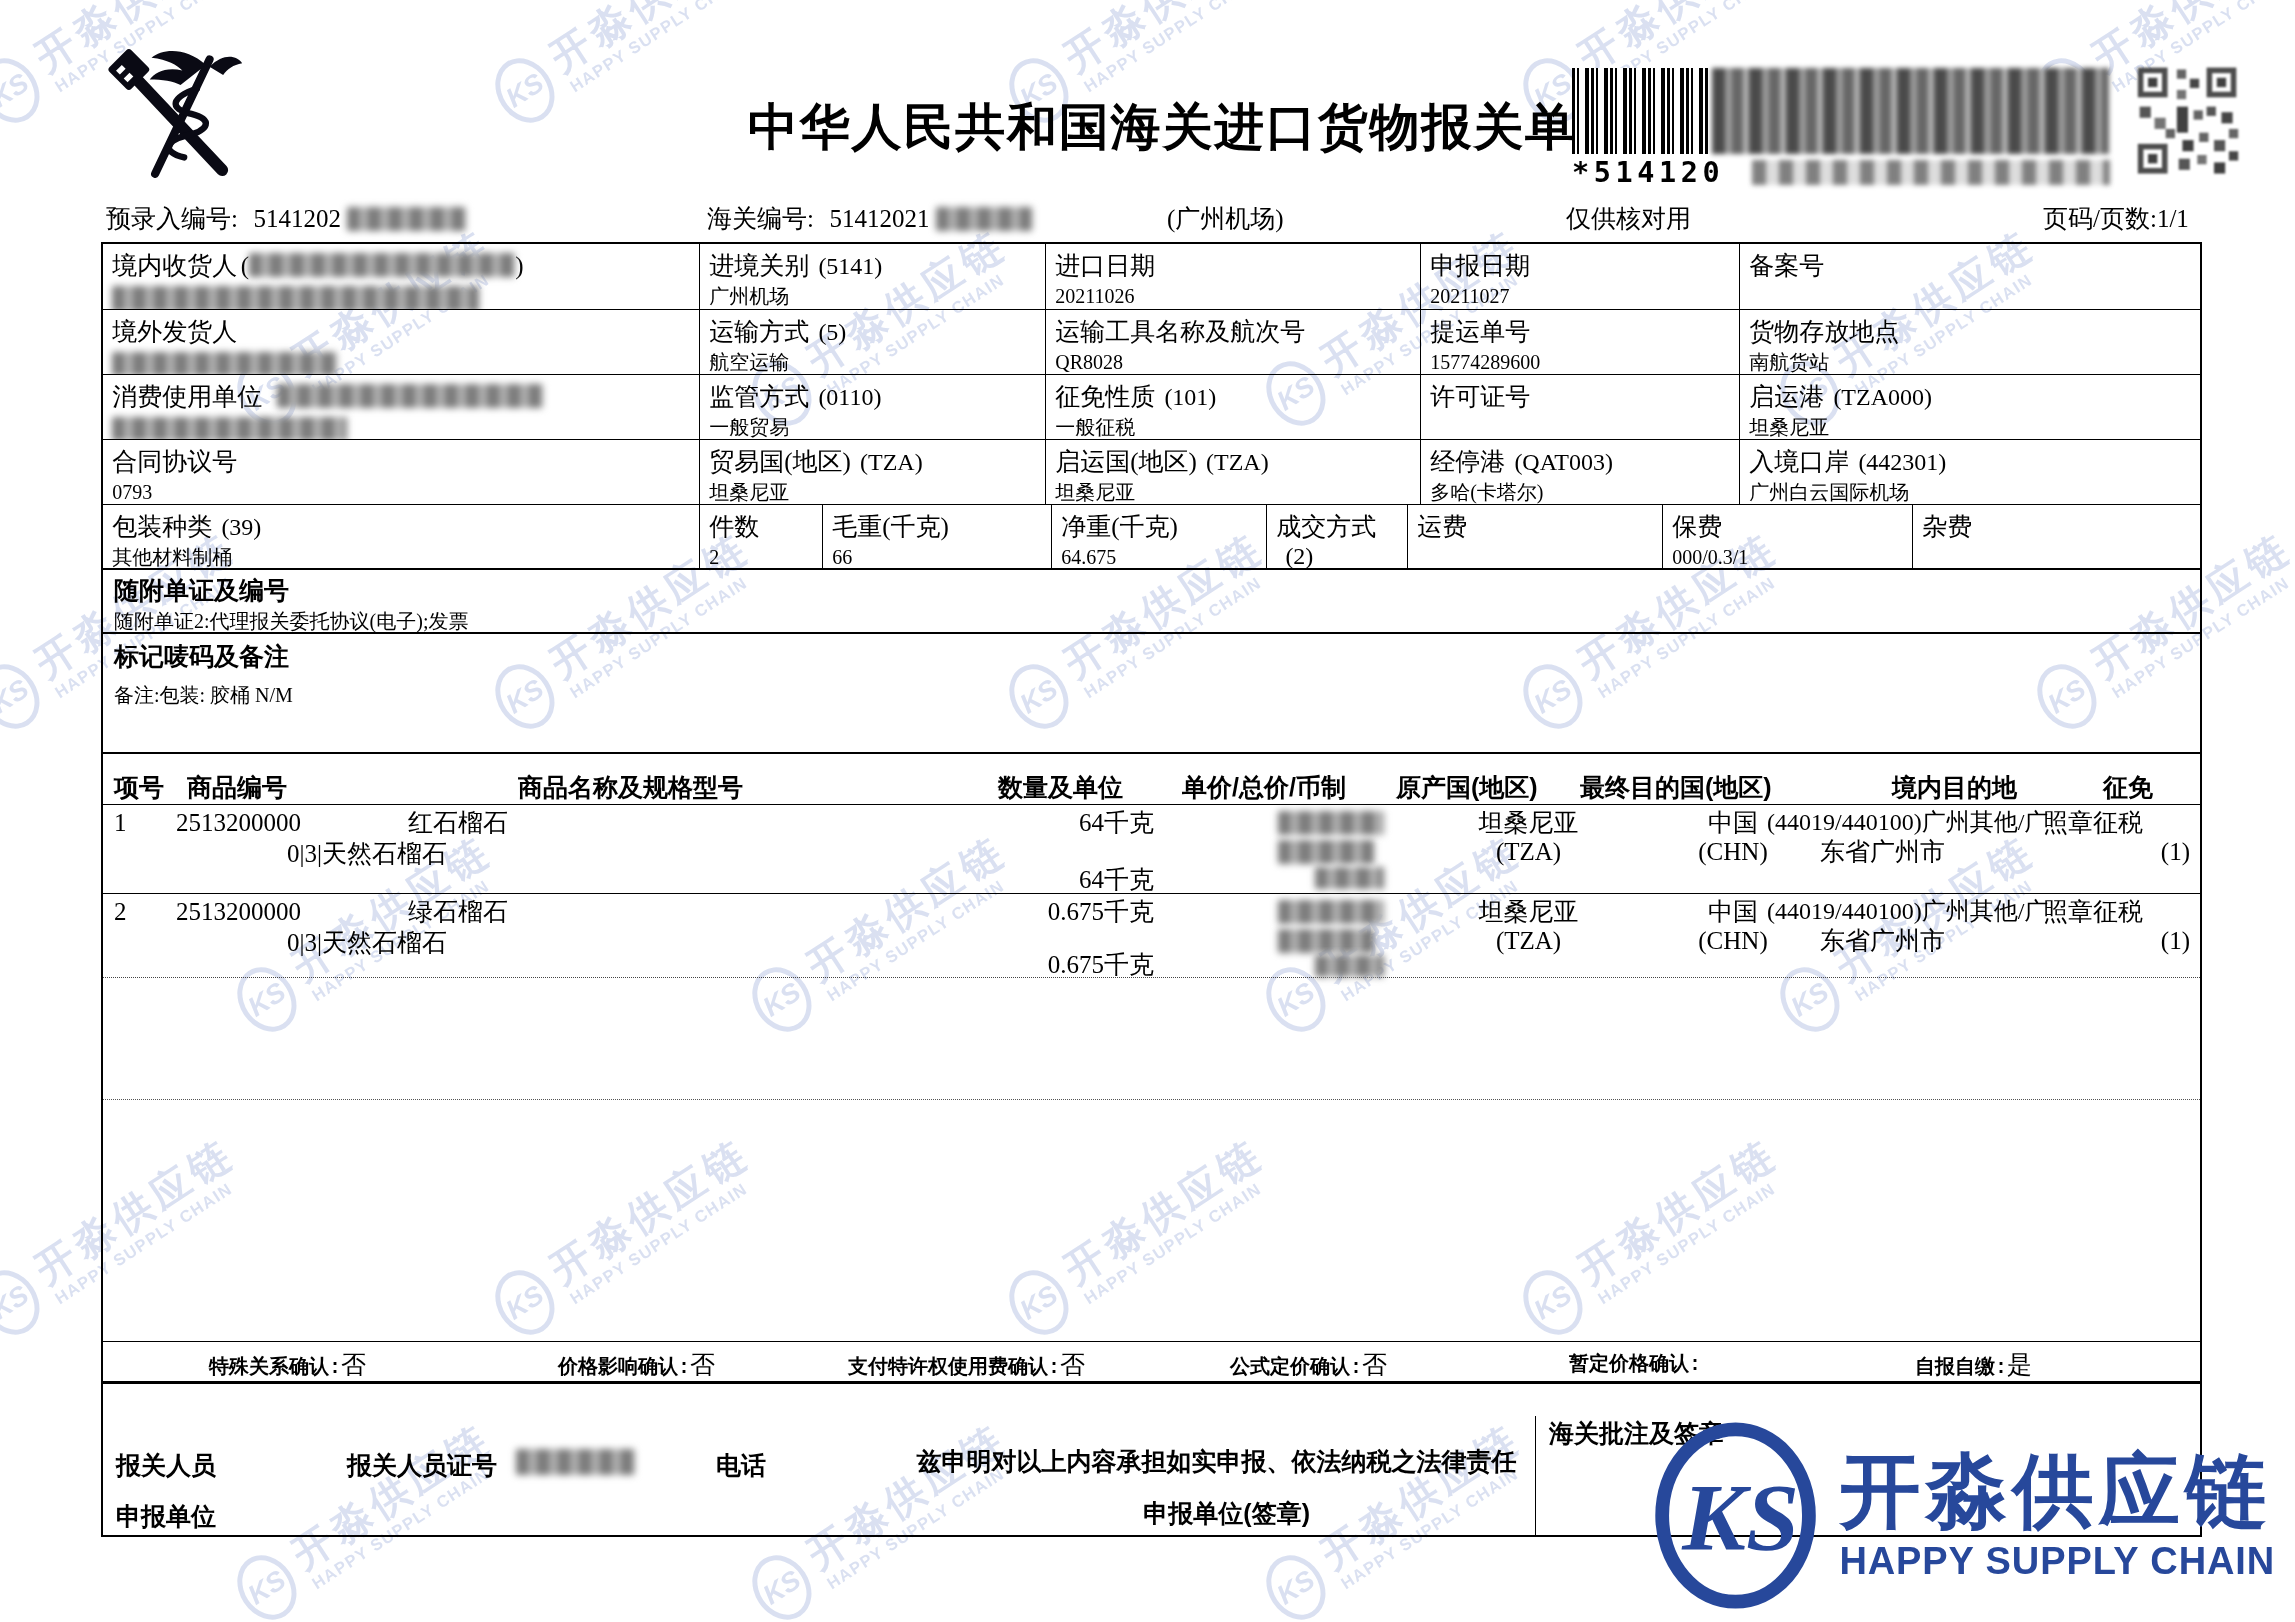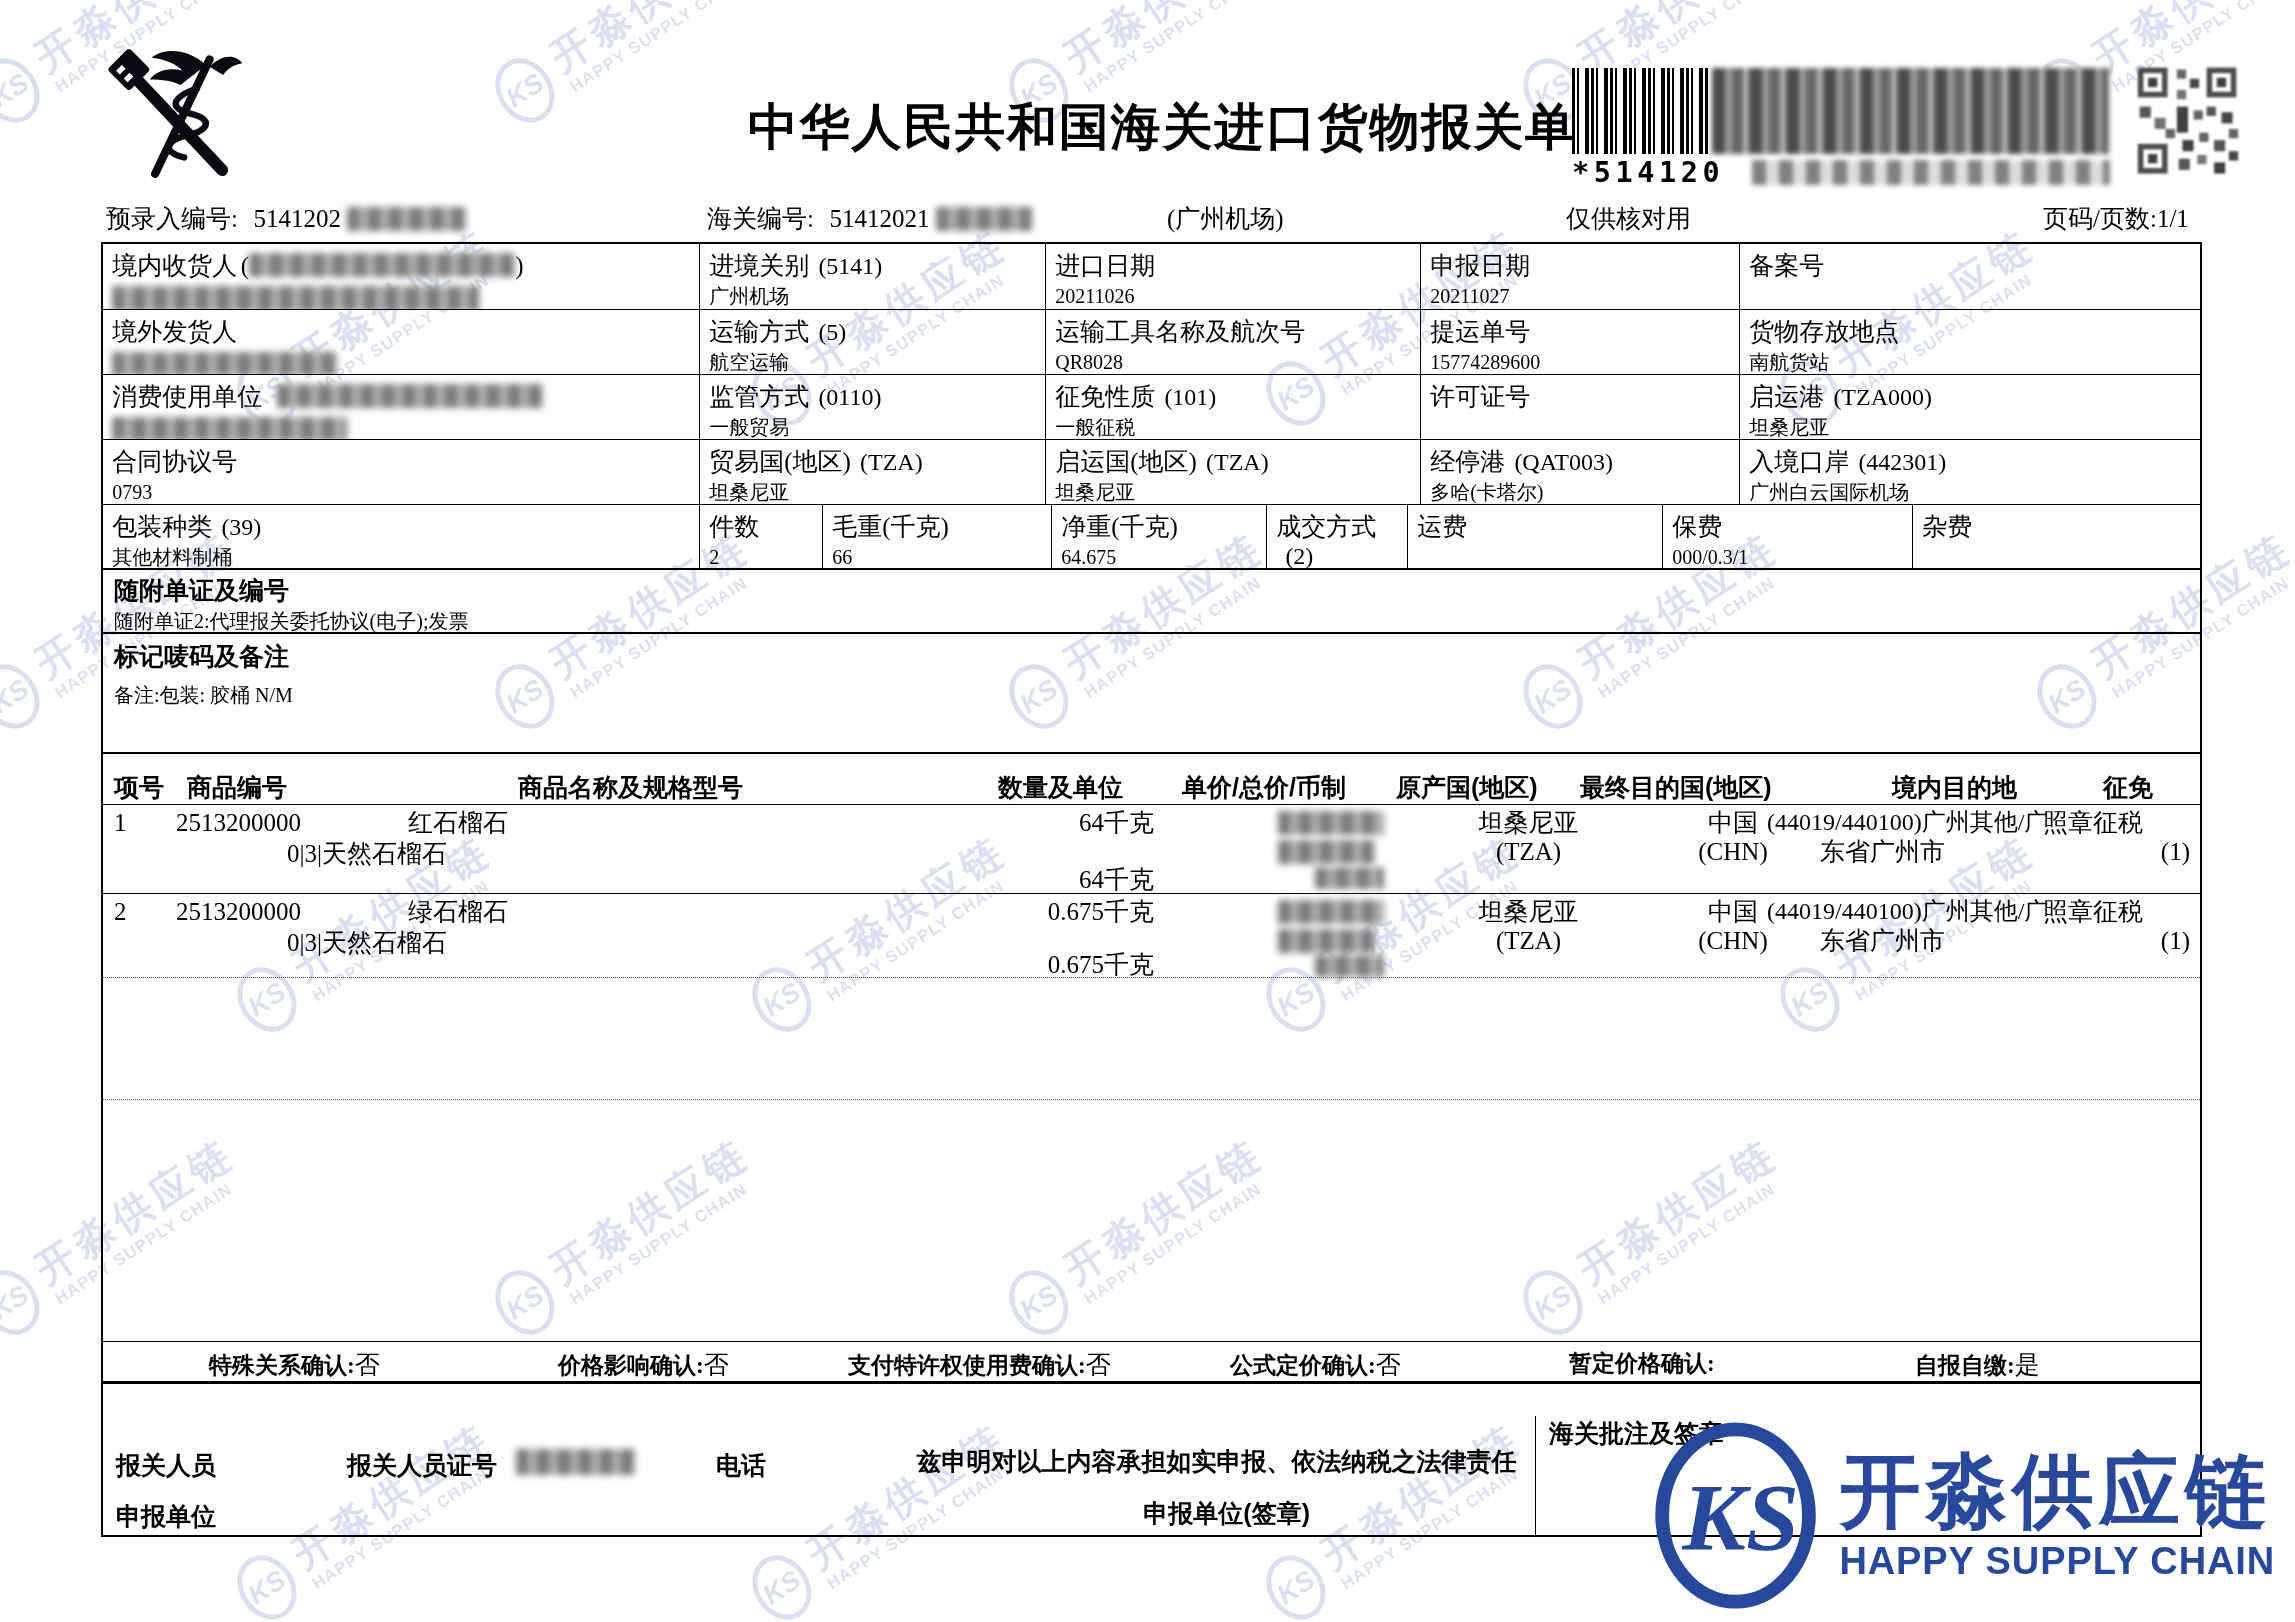--- a/index.html
+++ b/index.html
@@ -57,21 +57,21 @@
   .gbody{position:relative;height:537px;border-bottom:1.8px solid #000;}
   .grow{position:relative;width:100%;}
   .grow1{height:89px;border-bottom:1.8px solid #000;}
   .grow2{height:84px;border-bottom:1.8px dotted #444;}
   .gdot{height:122px;border-bottom:1.8px dotted #555;}
   .gtxt{position:absolute;font-size:25px;white-space:nowrap;line-height:27.5px;}
   .ctr{text-align:center;}
   
   .confirm{position:relative;height:42px;border-bottom:3.7px solid #000;}
   .citem{position:absolute;top:6.4px;white-space:nowrap;}
-  .clab{font-family:Liberation Serif, serif;font-weight:bold;font-size:23px;}
+  .clab{font-family:Liberation Mono, monospace;font-weight:bold;font-size:20px;}
   .cval{font-size:25px;}
   
   .frow{display:flex;height:151px;}
   .fleft{width:1433px;position:relative;border-right:1.8px solid #000;margin-top:32px;}
   .fright{flex:1;position:relative;}
   .flab{position:absolute;font-family:"Liberation Sans",sans-serif;font-weight:bold;font-size:25px;white-space:nowrap;}
   
   .brandlogo{position:absolute;left:1651px;top:1422px;display:flex;align-items:center;gap:18.4px;z-index:6;}
   .logo-col{display:flex;flex-direction:column;align-items:flex-start;}
   .logo-cn{font-family:"Liberation Sans",sans-serif;font-weight:bold;font-size:81px;letter-spacing:5.5px;color:#27489b;line-height:1.05;}

